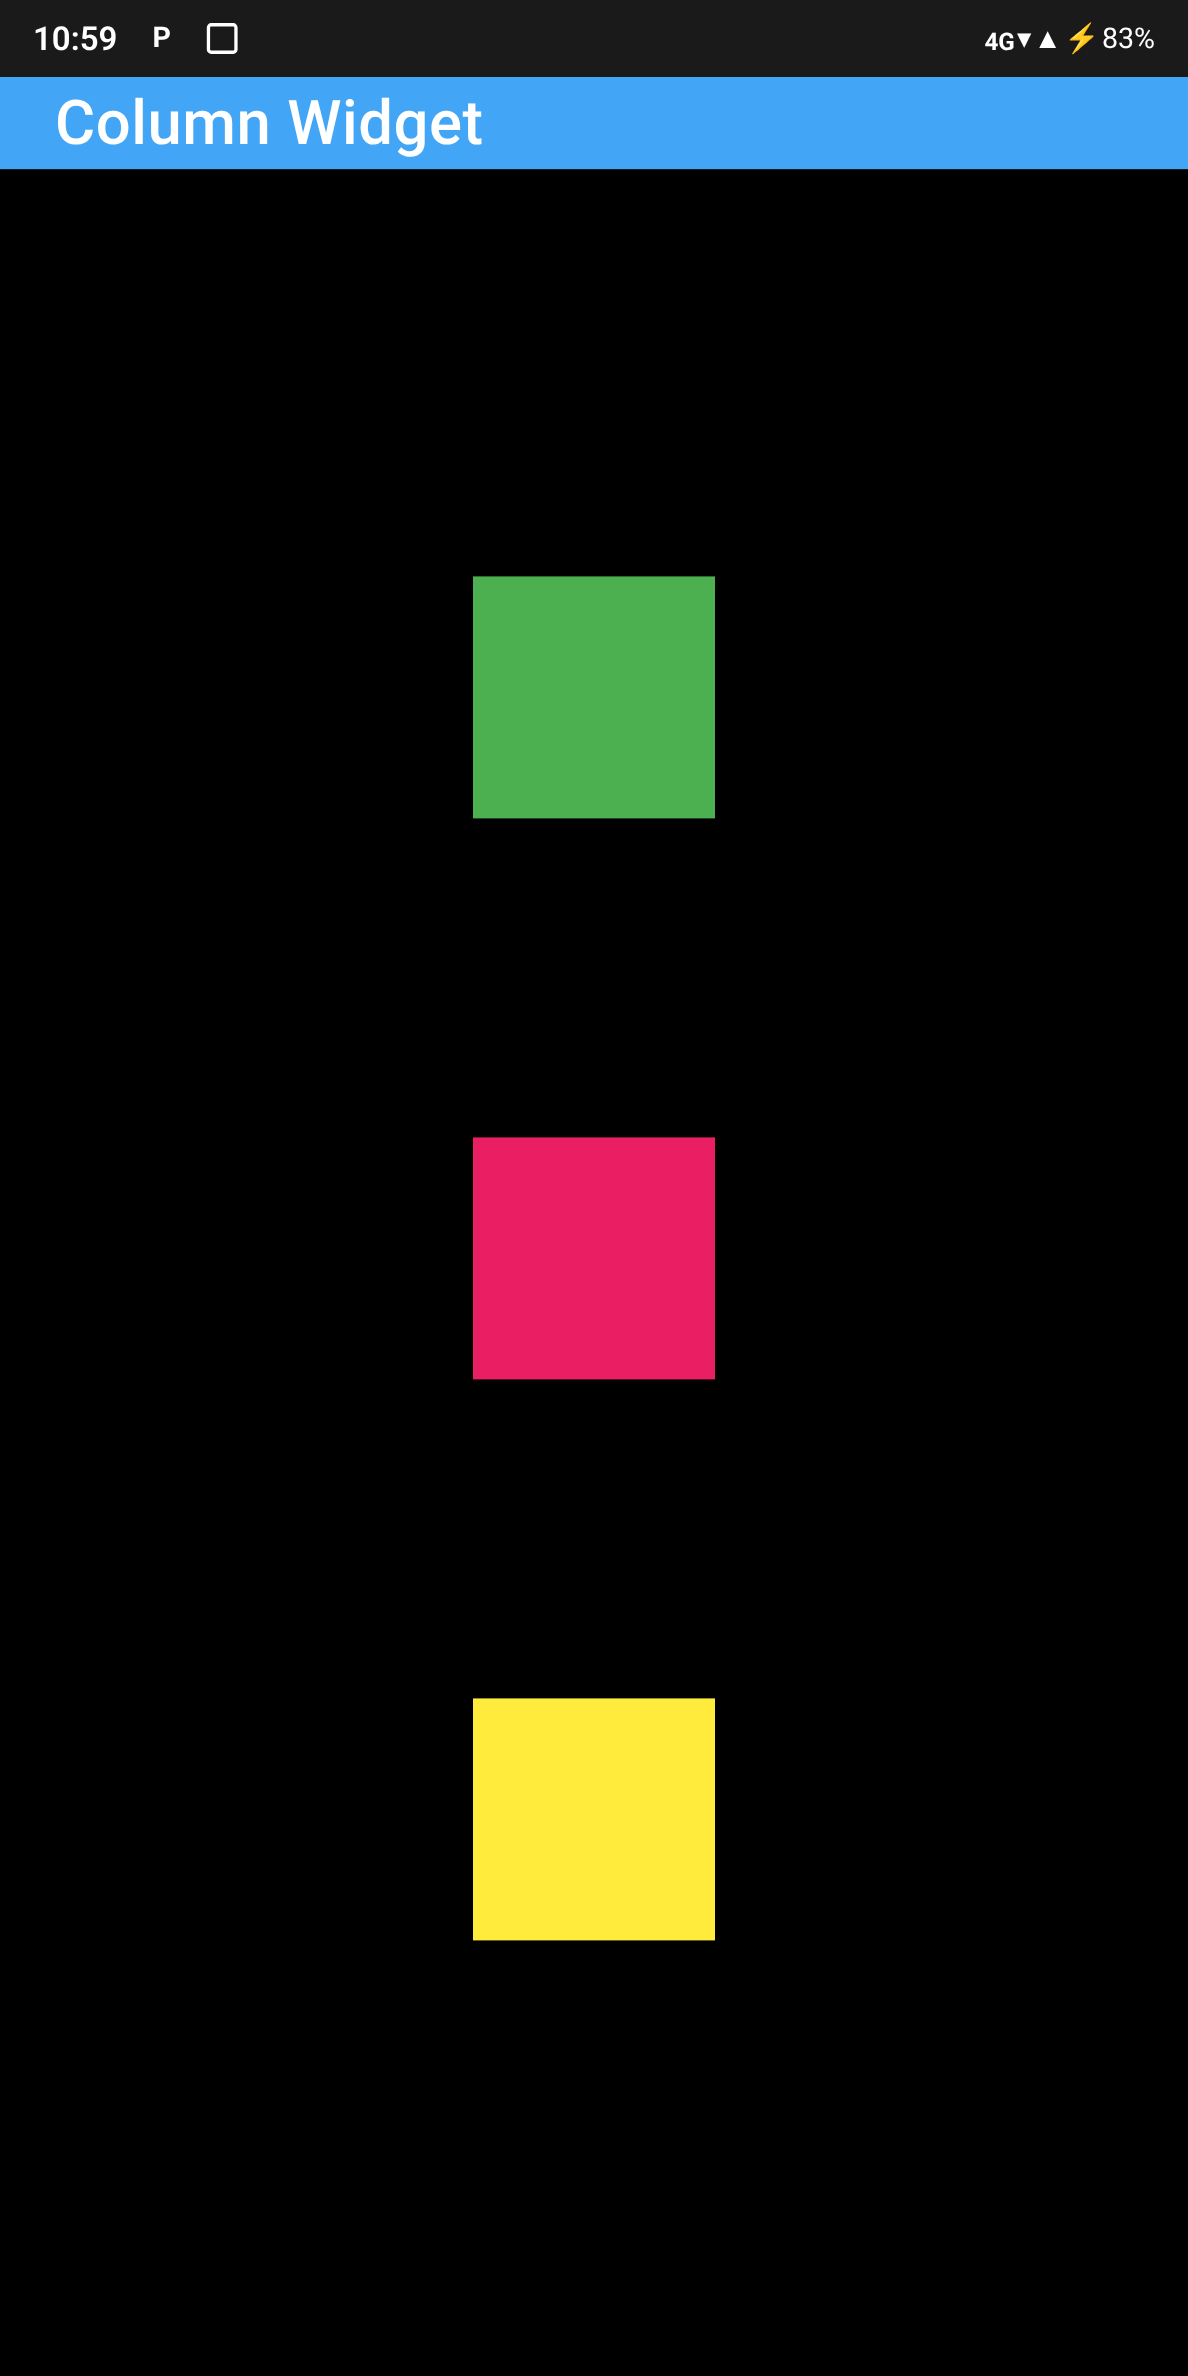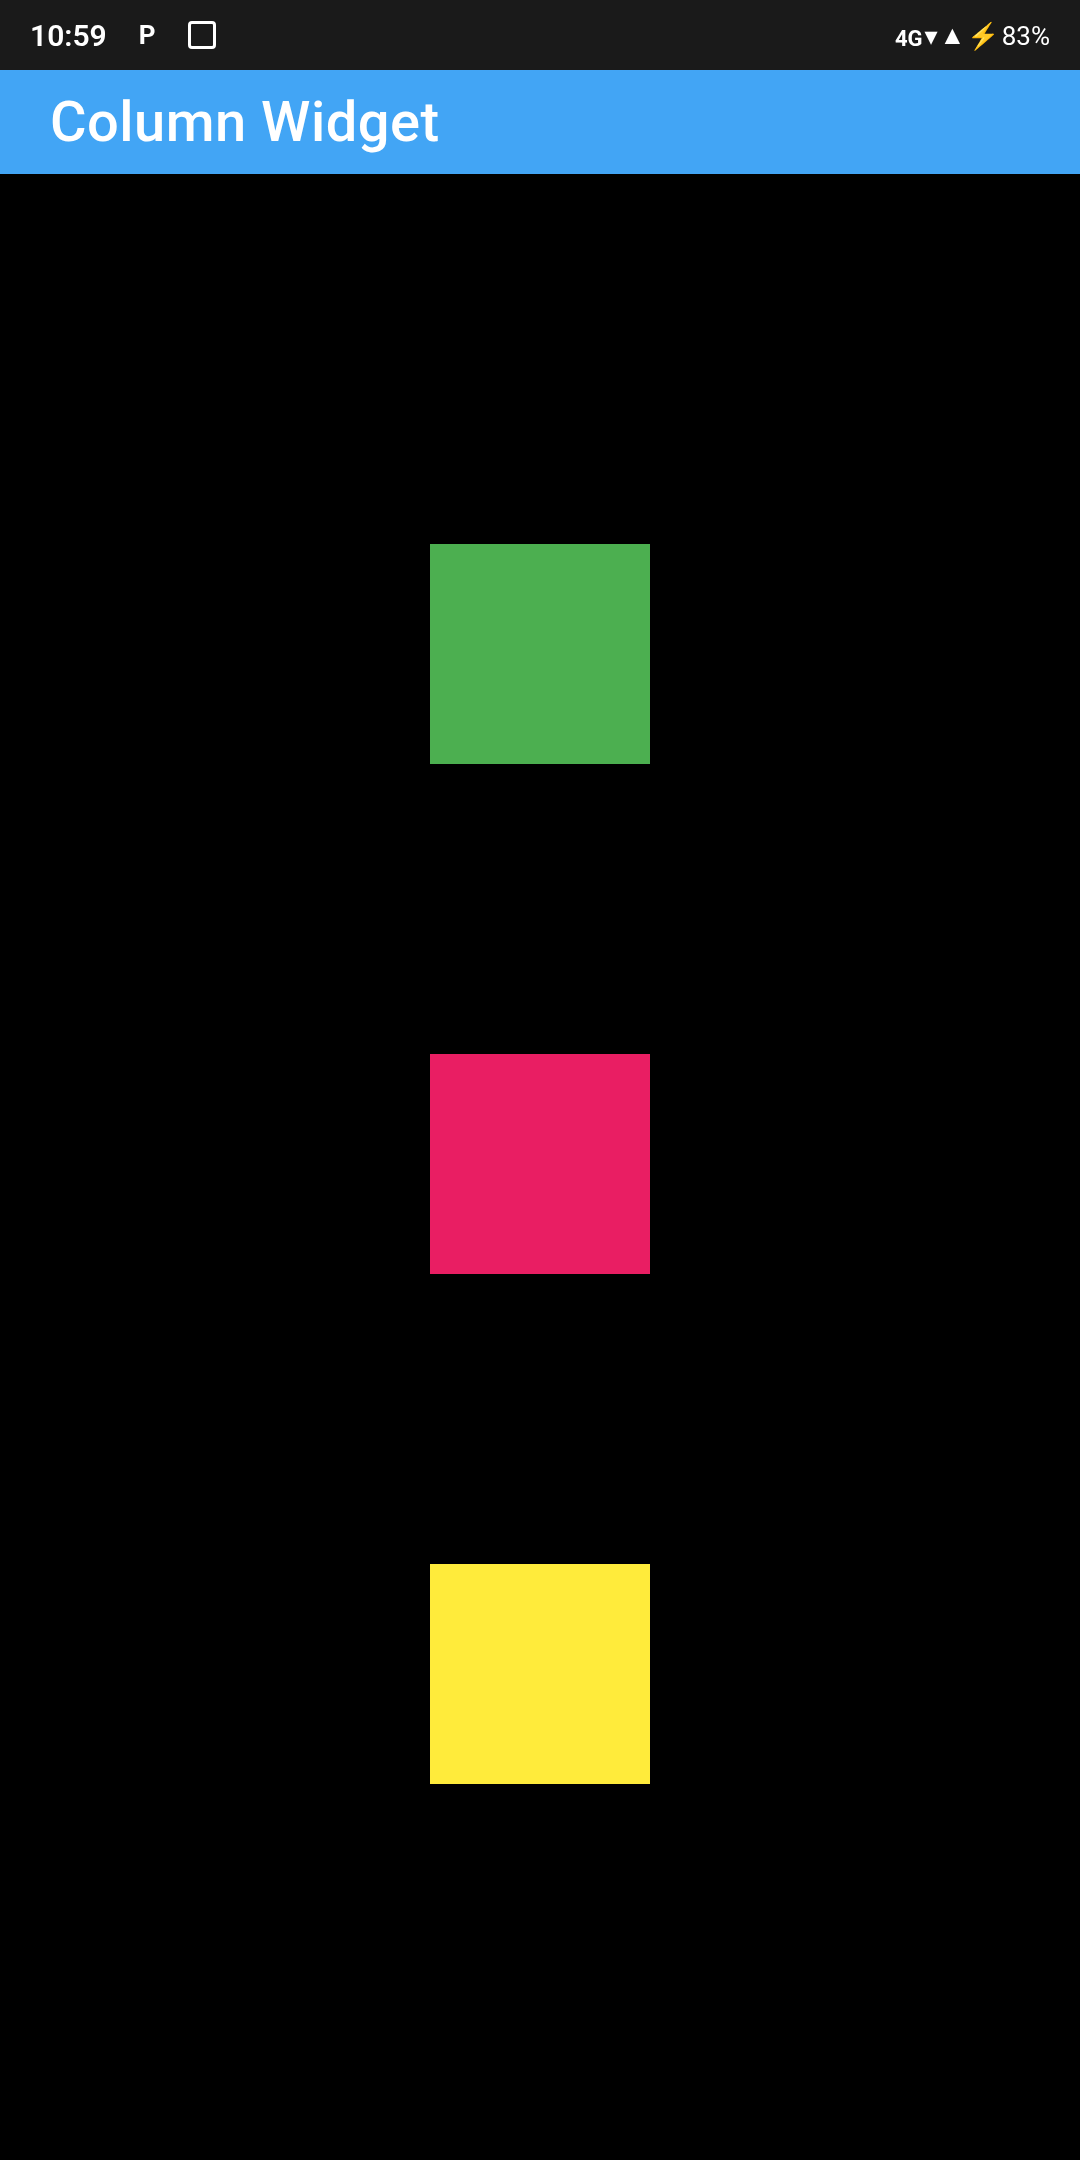--- a/index.html
+++ b/index.html
@@ -49,21 +49,21 @@
     }
 
     .battery-text {
       font-size: 26px;
       font-weight: 400;
     }
 
     
     .app-bar {
       width: 100%;
-      height: 104px;
+      height: 84px;
       background: #42a5f5;
       display: flex;
       align-items: center;
       padding: 0 50px;
     }
 
     .app-bar-title {
       color: #ffffff;
       font-size: 56px;
       font-weight: 500;

